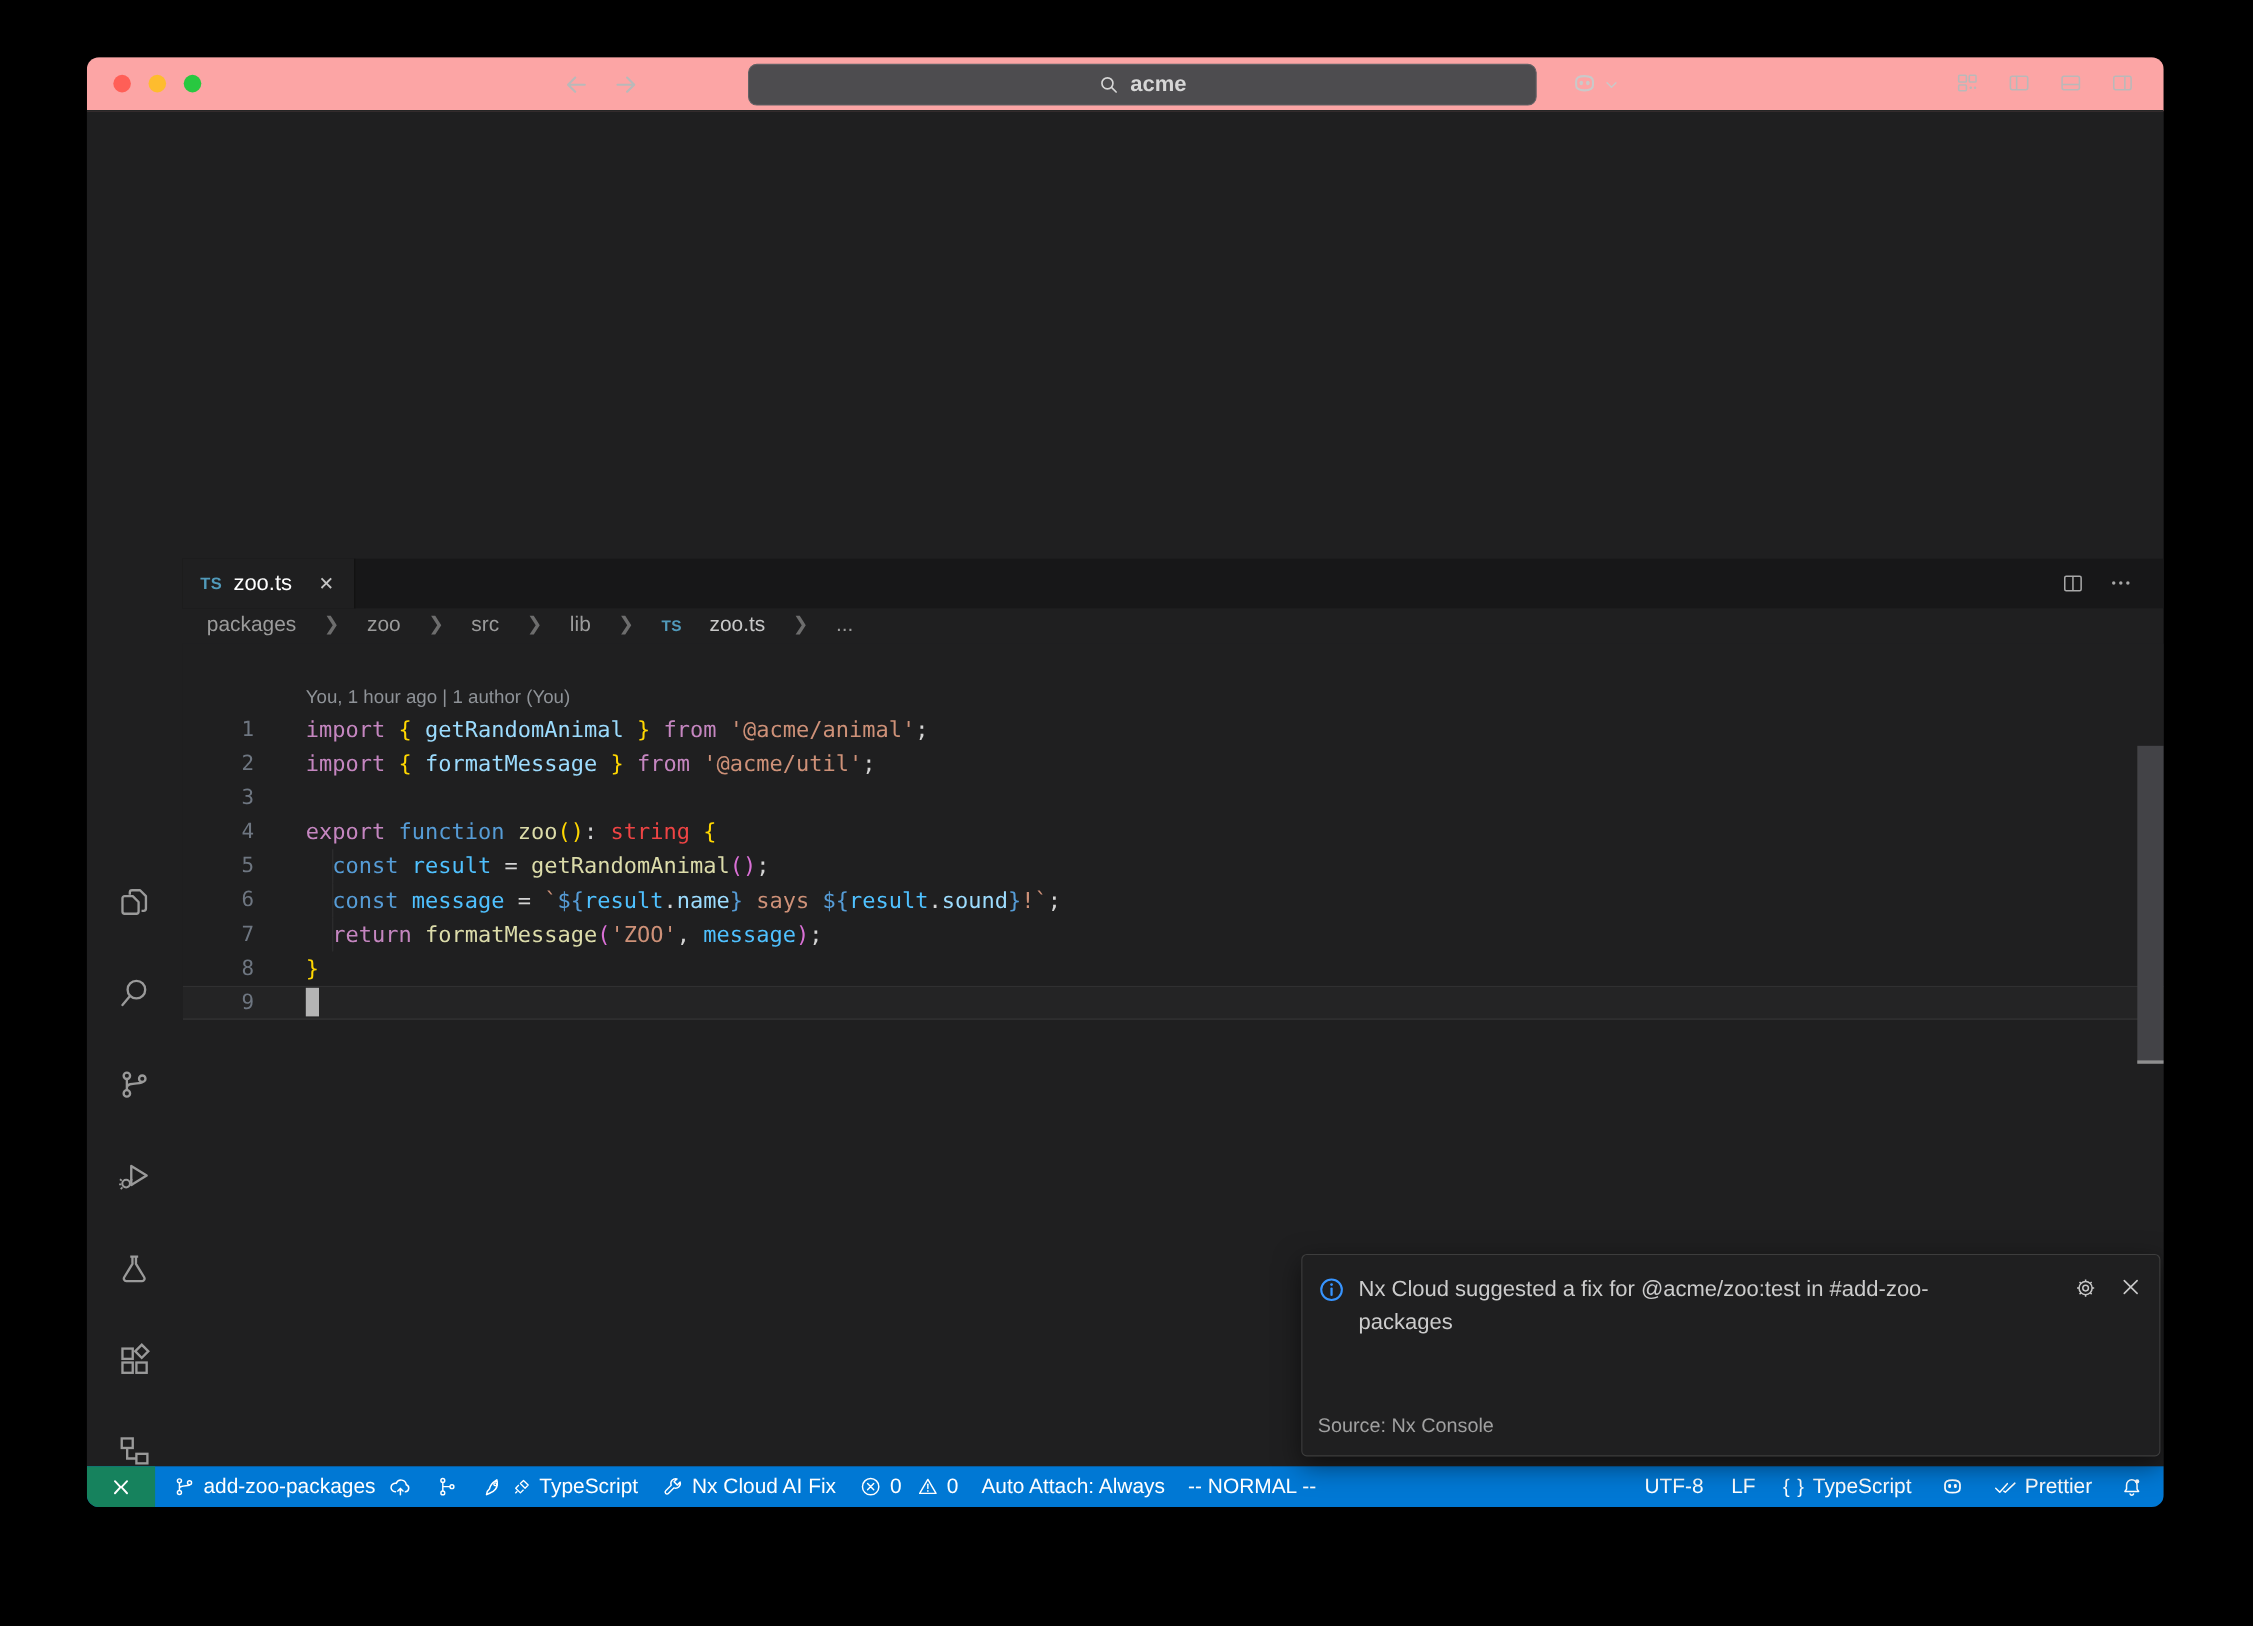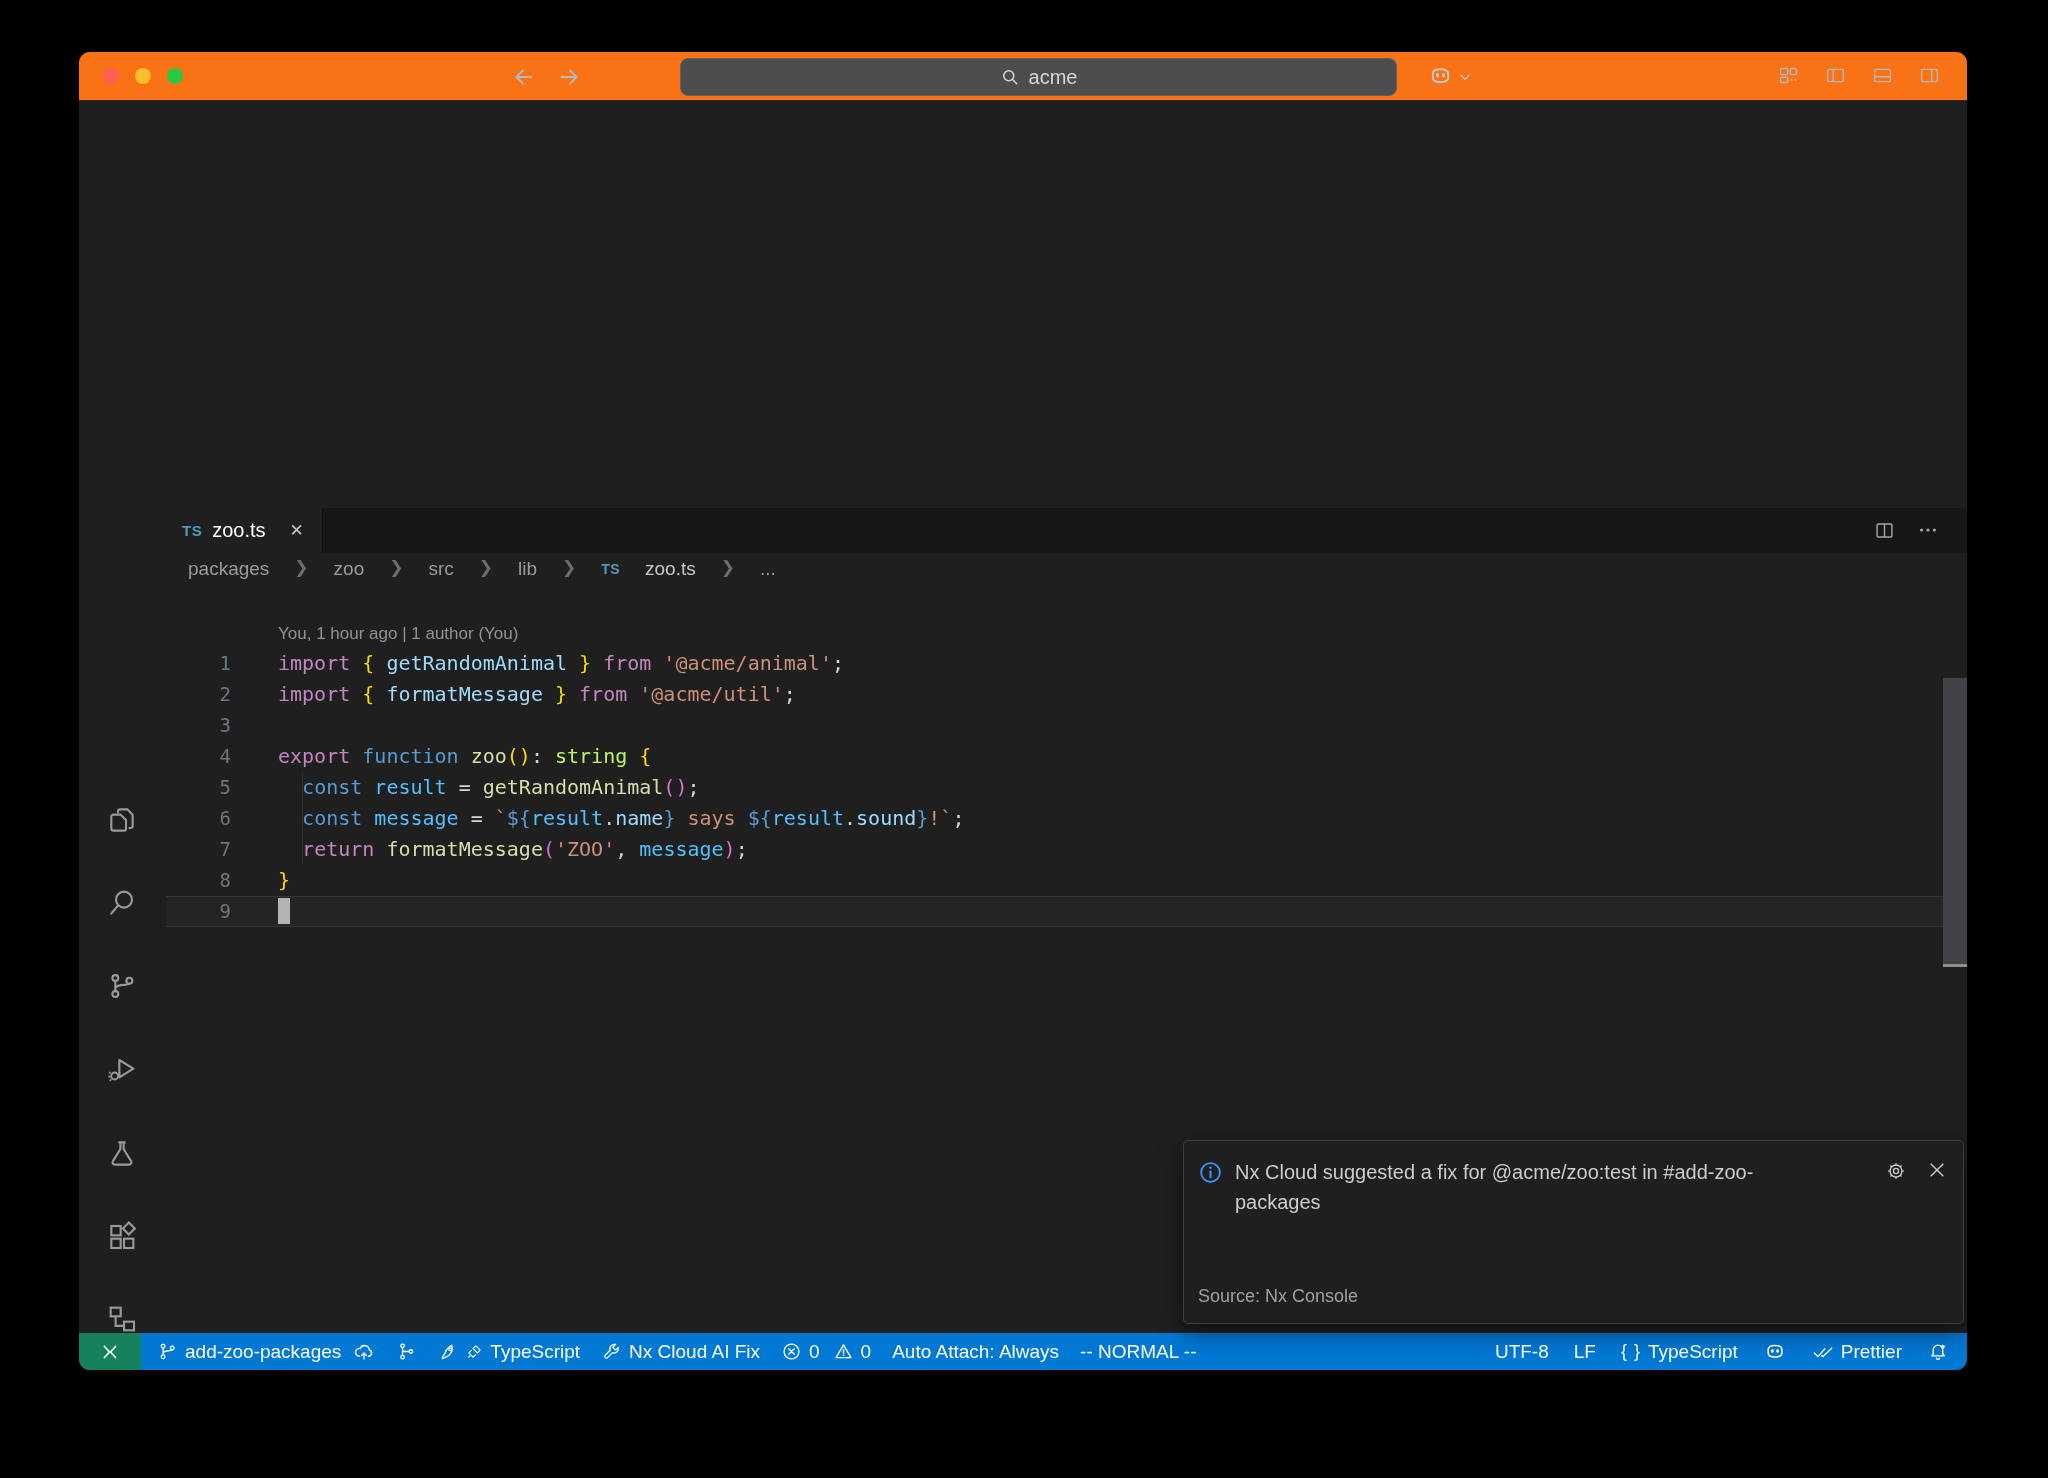--- a/index.html
+++ b/index.html
@@ -2,21 +2,21 @@
 <html><head>
 <meta charset="utf-8">
 <style>
   html,body{margin:0;padding:0;background:#000;}
   body{width:2048px;height:1478px;position:relative;font-family:"Liberation Sans",sans-serif;overflow:hidden;
        -webkit-font-smoothing:antialiased;}
   .window{position:absolute;left:79px;top:52px;width:1888px;height:1318px;border-radius:11px;overflow:hidden;
           background:#1f1f20;box-shadow:0 26px 70px rgba(0,0,0,.65);display:flex;flex-direction:column;}
 
   
-  .titlebar{height:48px;background:#f97316;border-bottom:1px solid #262626;position:relative;flex:0 0 auto;}
+  .titlebar{height:48px;background:#fca5a5;border-bottom:1px solid #262626;position:relative;flex:0 0 auto;font-weight:bold;}
   .traffic{position:absolute;left:24px;top:16px;display:flex;gap:16px;}
   .tl{width:16px;height:16px;border-radius:50%;}
   .tl.r{background:#ff5f57}.tl.y{background:#febc2e}.tl.g{background:#28c840}
   .navbtn{position:absolute;top:12px;width:26px;height:26px;color:#b9b9b9;}
   .cmdcenter{position:absolute;left:601px;top:6px;width:715px;height:36px;background:#4d4c4f;border:1px solid #626165;
              border-radius:8px;display:flex;align-items:center;justify-content:center;gap:9px;color:#d6d6d6;font-size:20px;}
   .tbicons{position:absolute;right:27px;top:13px;display:flex;gap:26px;}
   .tbicons svg{display:block}
   .copilot-tb{position:absolute;left:1348px;top:11px;display:flex;align-items:center;gap:4px;color:#c9c9c9;}
 
@@ -283,21 +283,21 @@
             <div class="code-line">
               <span class="ln">2</span>
               <span class="ct"><span style="color: rgb(197, 134, 192);">import </span><span style="color: rgb(255, 215, 0);">{</span><span style="color: rgb(156, 220, 254);"> formatMessage </span><span style="color: rgb(255, 215, 0);">}</span><span style="color: rgb(212, 212, 212);"> </span><span style="color: rgb(197, 134, 192);">from</span><span style="color: rgb(212, 212, 212);"> </span><span style="color: rgb(206, 145, 120);">'@acme/util'</span><span style="color: rgb(212, 212, 212);">;</span></span>
             </div>
             <div class="code-line">
               <span class="ln">3</span>
               <span class="ct"></span>
             </div>
             <div class="code-line">
               <span class="ln">4</span>
-              <span class="ct"><span style="color: rgb(197, 134, 192);">export </span><span style="color: rgb(86, 156, 214);">function </span><span style="color: rgb(220, 220, 170);">zoo</span><span style="color: rgb(255, 215, 0);">()</span><span style="color: rgb(212, 212, 212);">: </span><span style="color: #bef264;">string </span><span style="color: rgb(255, 215, 0);">{</span></span>
+              <span class="ct"><span style="color: rgb(197, 134, 192);">export </span><span style="color: rgb(86, 156, 214);">function </span><span style="color: rgb(220, 220, 170);">zoo</span><span style="color: rgb(255, 215, 0);">()</span><span style="color: rgb(212, 212, 212);">: </span><span style="color: #ef4444;">string </span><span style="color: rgb(255, 215, 0);">{</span></span>
             </div>
             <div class="code-line guide">
               <span class="ln">5</span>
               <span class="ct"><span style="color: rgb(212, 212, 212);">  </span><span style="color: rgb(86, 156, 214);">const </span><span style="color: rgb(79, 193, 255);">result</span><span style="color: rgb(212, 212, 212);"> = </span><span style="color: rgb(220, 220, 170);">getRandomAnimal</span><span style="color: rgb(218, 112, 214);">()</span><span style="color: rgb(212, 212, 212);">;</span></span>
             </div>
             <div class="code-line guide">
               <span class="ln">6</span>
               <span class="ct"><span style="color: rgb(212, 212, 212);">  </span><span style="color: rgb(86, 156, 214);">const </span><span style="color: rgb(79, 193, 255);">message</span><span style="color: rgb(212, 212, 212);"> = </span><span style="color: rgb(206, 145, 120);">`</span><span style="color: rgb(86, 156, 214);">${</span><span style="color: rgb(79, 193, 255);">result</span><span style="color: rgb(212, 212, 212);">.</span><span style="color: rgb(156, 220, 254);">name</span><span style="color: rgb(86, 156, 214);">}</span><span style="color: rgb(206, 145, 120);"> says </span><span style="color: rgb(86, 156, 214);">${</span><span style="color: rgb(79, 193, 255);">result</span><span style="color: rgb(212, 212, 212);">.</span><span style="color: rgb(156, 220, 254);">sound</span><span style="color: rgb(86, 156, 214);">}</span><span style="color: rgb(206, 145, 120);">!`</span><span style="color: rgb(212, 212, 212);">;</span></span>
             </div>
             <div class="code-line guide">

